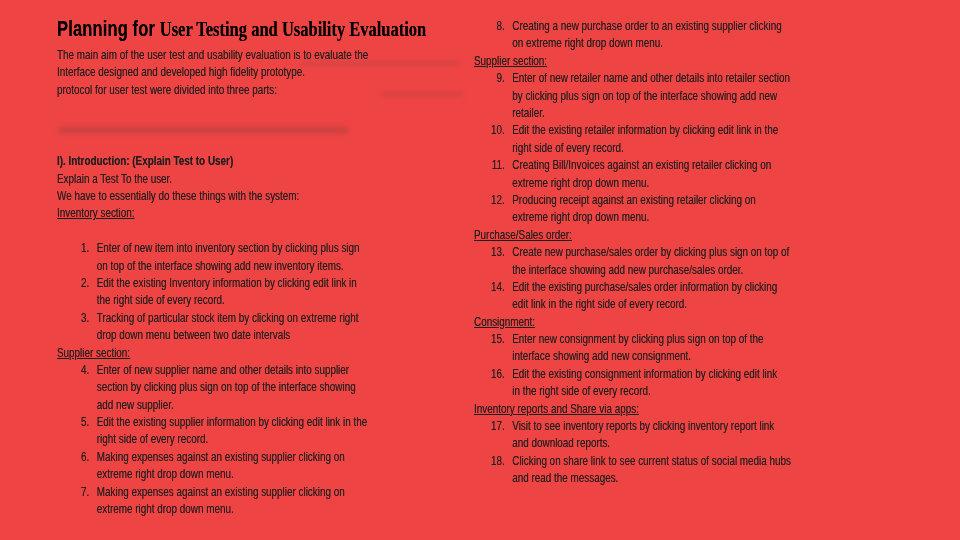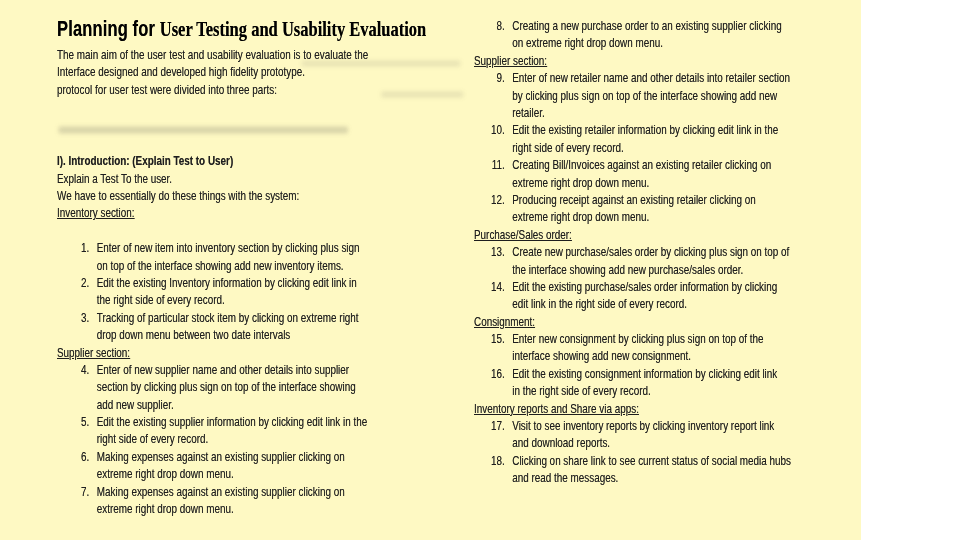--- a/index.html
+++ b/index.html
@@ -1,18 +1,18 @@
 <!DOCTYPE html>
 <html><head>
 <meta charset="utf-8">
 <style>
   html,body { margin:0; padding:0; background:#ffffff; }
   .page {
-    position:relative; width:861px; height:540px; overflow:hidden;
-    background:#fef9c3; font-family:"Liberation Sans", sans-serif; color:#1e1e1e;
+    position:relative; width:960px; height:540px; overflow:hidden;
+    background:#ef4444; font-family:"Liberation Sans", sans-serif; color:#1e1e1e;
   }
   
   .squeeze {
     position:absolute; left:0; top:0; width:1280px; height:540px;
     transform:scaleX(0.75); transform-origin:0 0;
   }
   .col {
     position:absolute; font-size:13.2px; line-height:17.4px; white-space:nowrap;
     text-shadow:0 0 0.4px rgba(30,30,30,0.55);
   }

